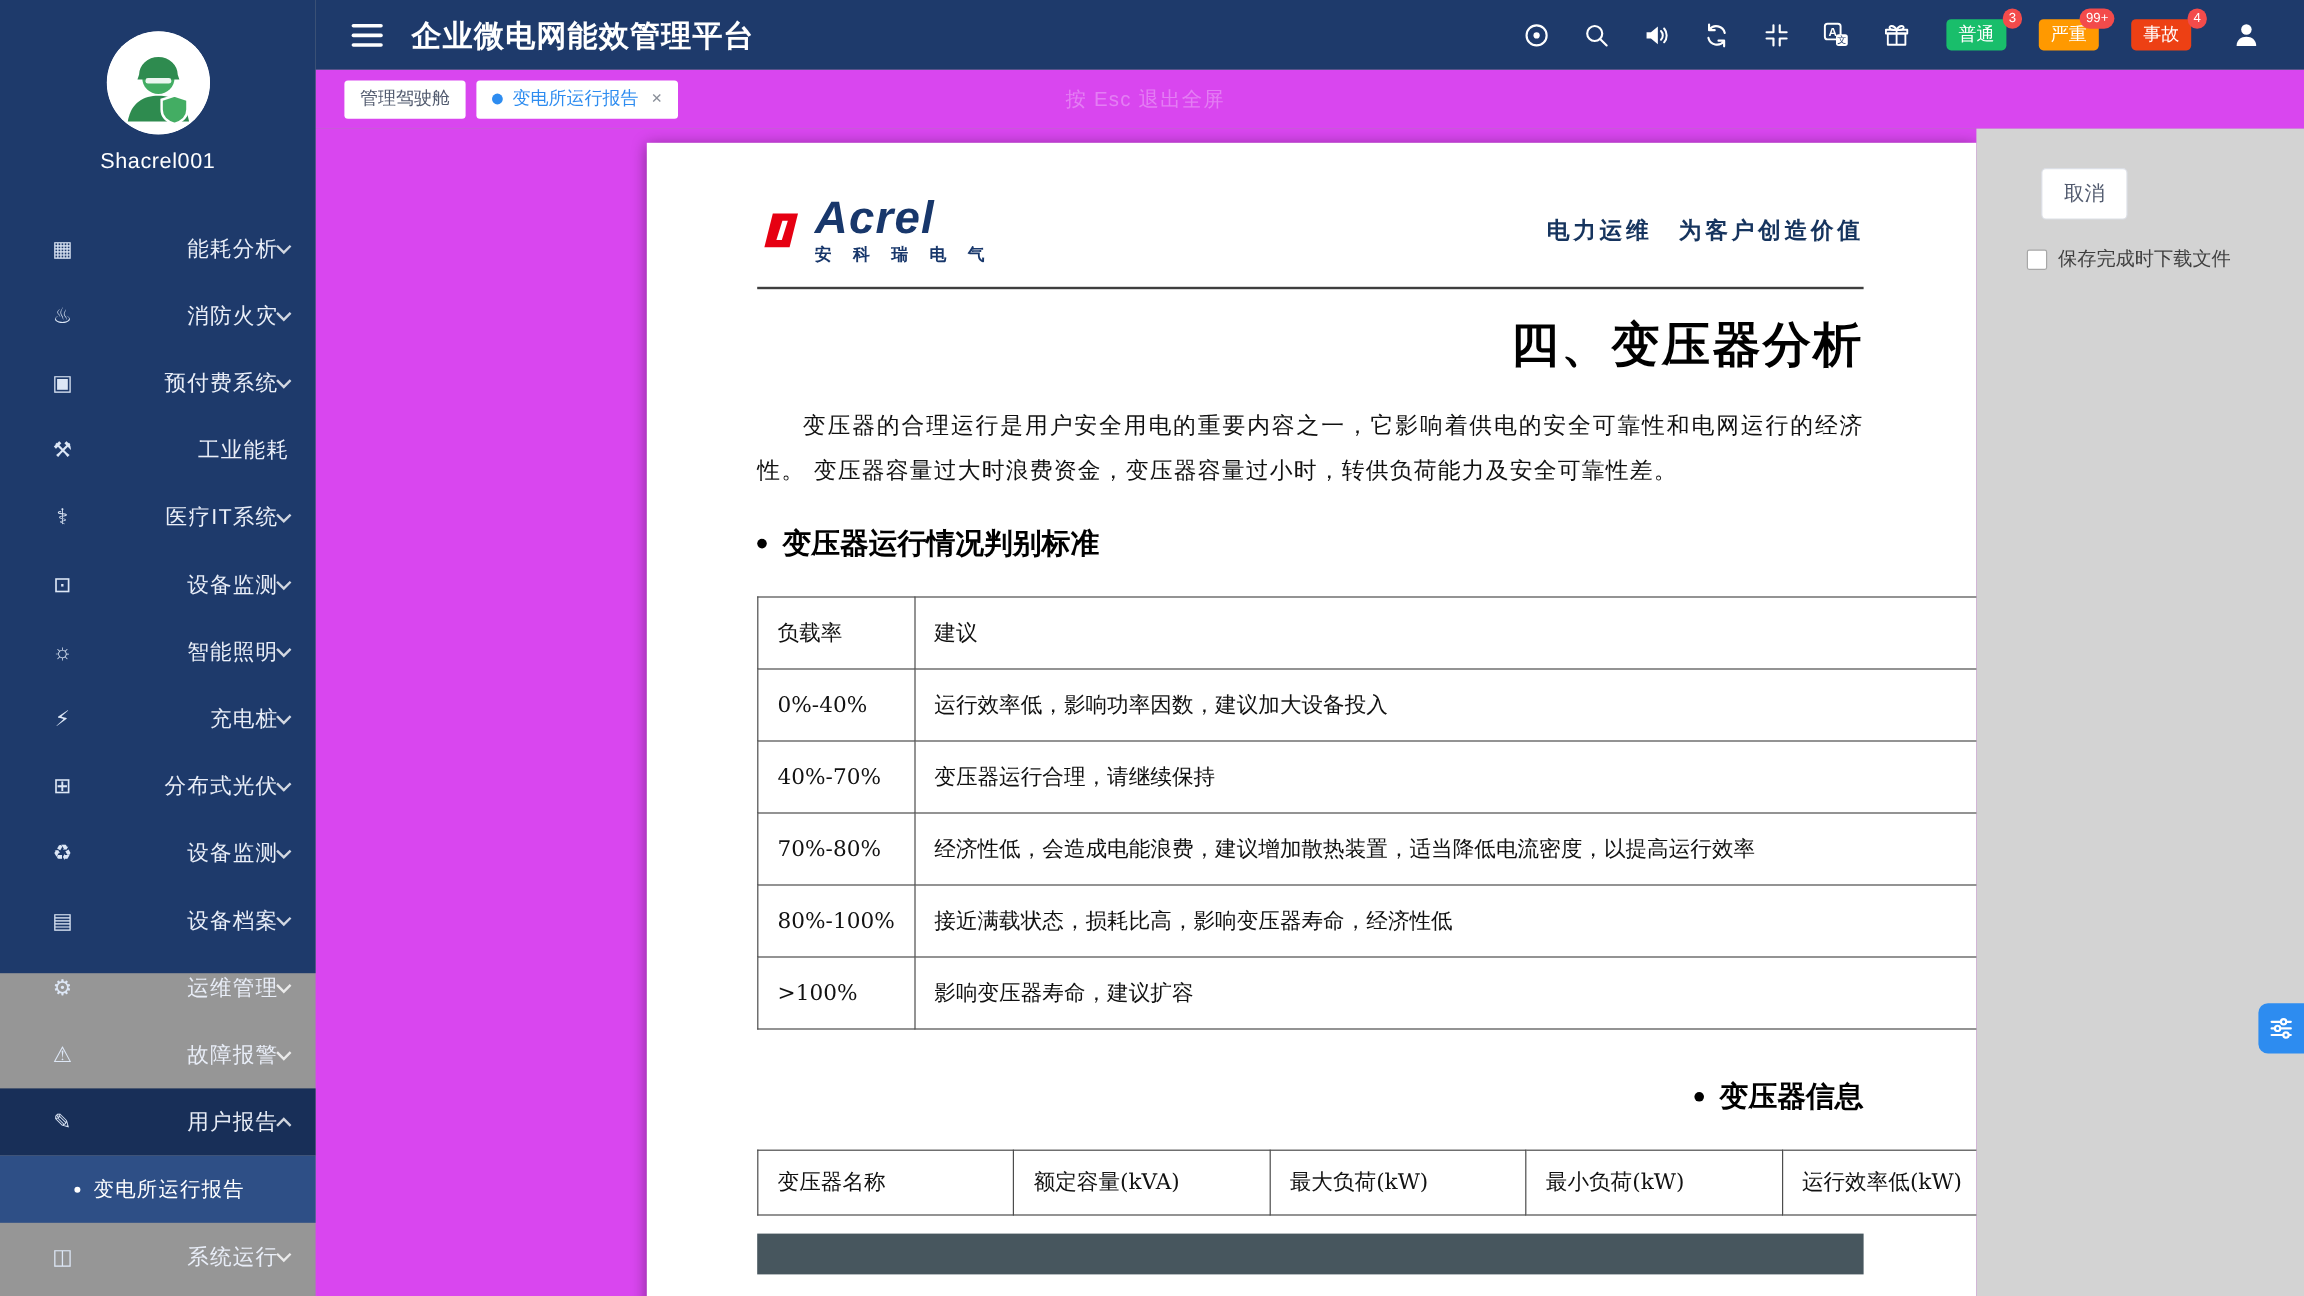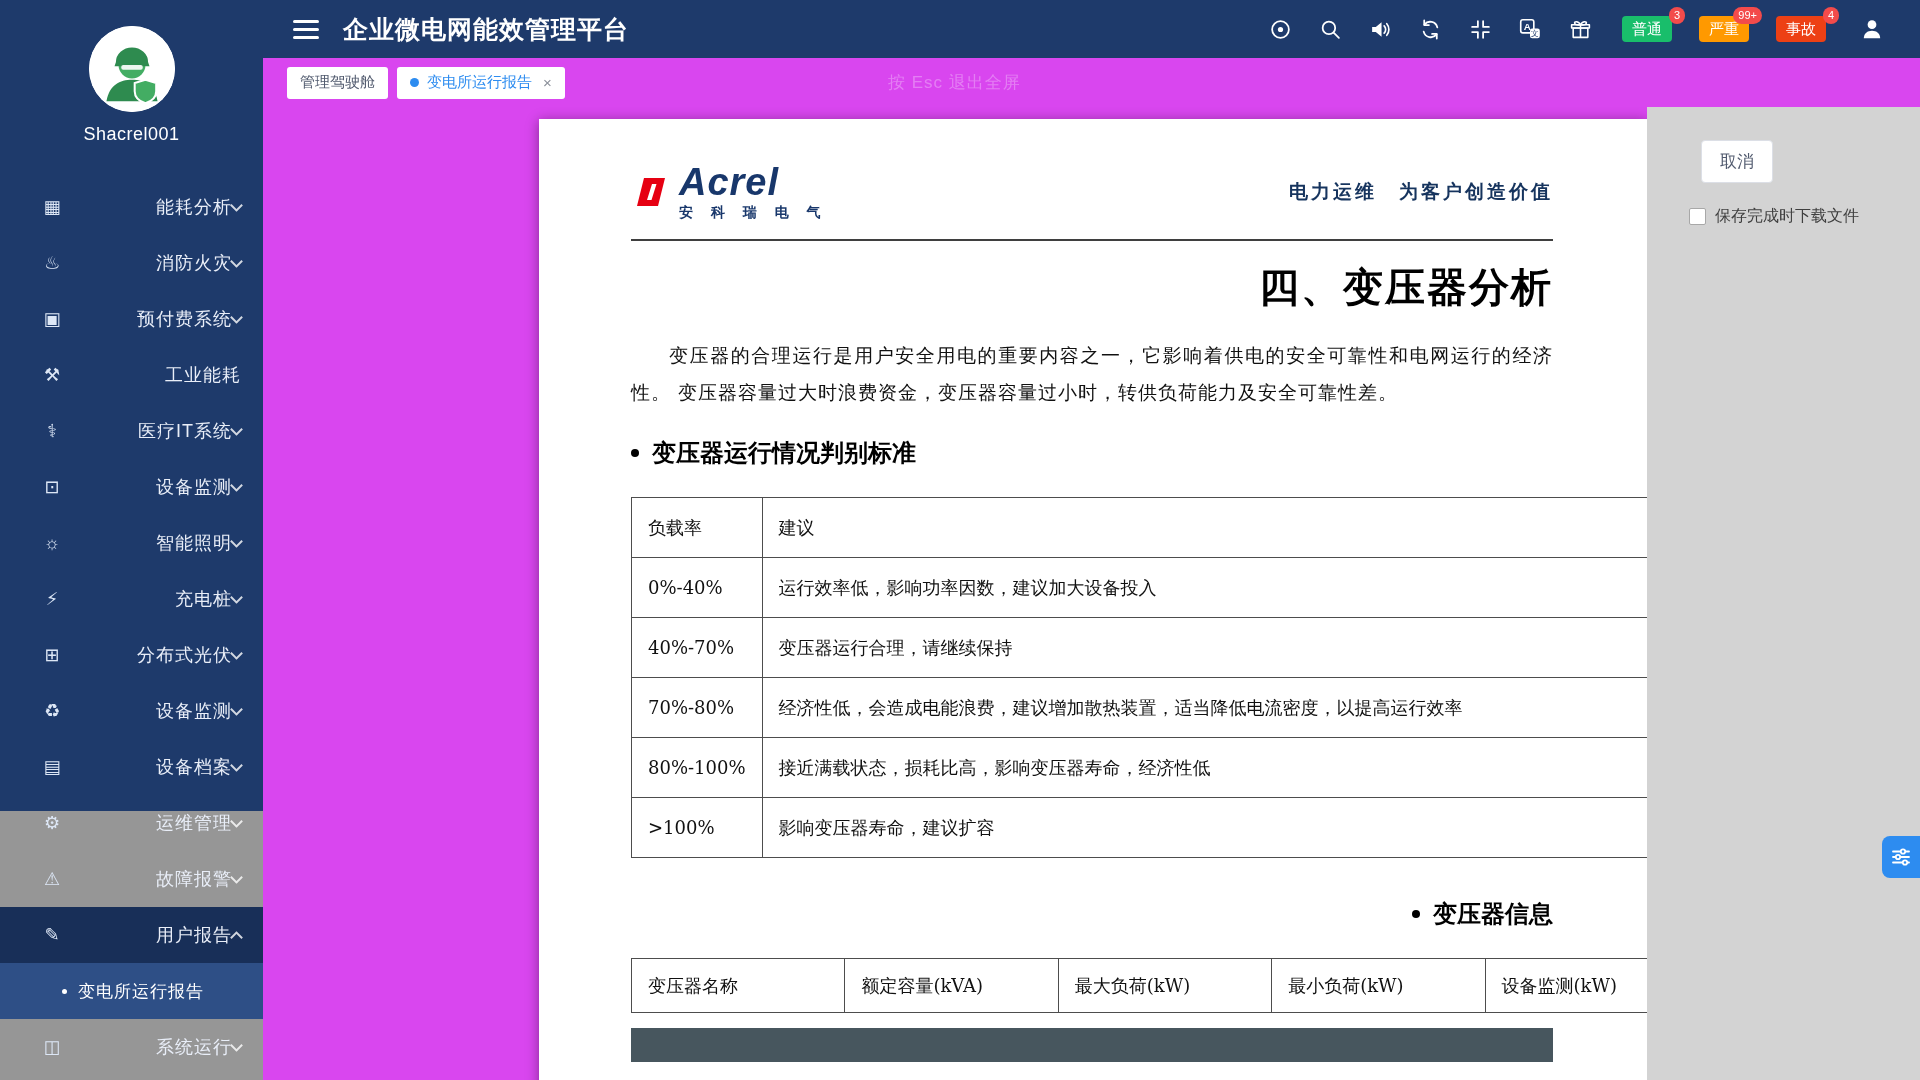--- a/index.html
+++ b/index.html
@@ -350,21 +350,21 @@
       <span>变压器信息</span>
     </div>
 
     <table class="doc t2">
       <tbody>
         <tr>
           <td class="t2-c">变压器名称</td>
           <td class="t2-c">额定容量(kVA)</td>
           <td class="t2-c">最大负荷(kW)</td>
           <td class="t2-c">最小负荷(kW)</td>
-          <td class="t2-c">设备监测(kW)</td>
+          <td class="t2-c">运行效率低(kW)</td>
         </tr>
       </tbody>
     </table>
 
     <div class="cut-strip"></div>
   </div>
 
   <aside class="side-panel">
     <button class="cancel-btn">取消</button>
     <div class="dl-row">

